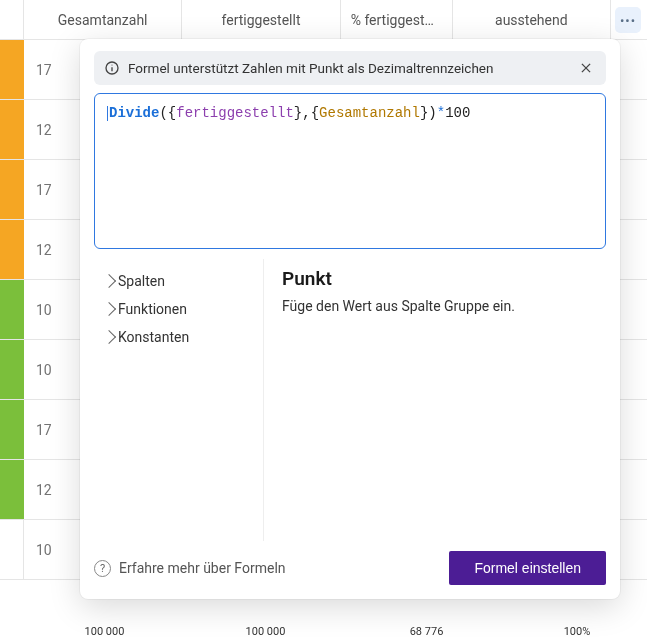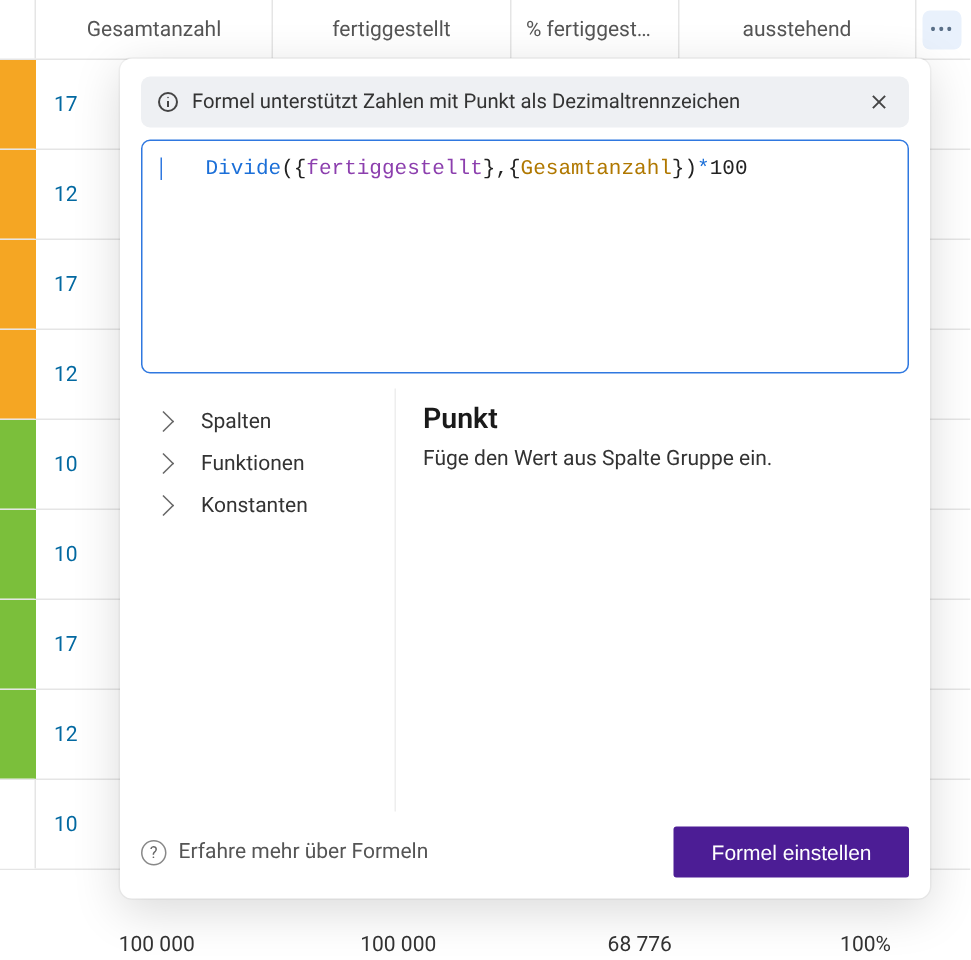--- a/index.html
+++ b/index.html
@@ -59,37 +59,37 @@
     flex-shrink:0;
     border-right:1px solid #e5e5e5;
   }
   .grid-row .cell {
     flex:1 1 0;
     border-right:1px solid #e5e5e5;
     display:flex;
     align-items:center;
     justify-content:flex-end;
     padding:0 12px;
-    color:#0369a1;
+    color:#737373;
     font-size:14px;
   }
   .stripe.orange { background:#f5a623; border-right:1px solid #f5a623;}
   .stripe.green { background:#7bbf3b; border-right:1px solid #7bbf3b;}
   .stripe.white { background:#fff; }
   .footer-row {
     display:flex;
     position:absolute;
     left:0; right:0; bottom:2px;
   }
   .footer-row .left-spacer { border-right:none;}
   .footer-cell {
     flex:1 1 0;
     text-align:center;
     color:#333;
-    font-size:14px;
+    font-size:11px;
     padding-top:8px;
   }
   
   .popup {
     position:absolute;
     top:39px;
     left:80px;
     width:540px;
     background:#fff;
     border-radius:8px;
@@ -131,38 +131,38 @@
     color:#222;
     overflow:auto;
   }
   .tok-cursor {
     display:inline-block;
     width:1px;height:15px;
     background:#2f78e0;
     vertical-align:middle;
     margin-right:1px;
   }
-  .tok-blue{color:#1b6fd8;font-weight:normal;margin-left:28px;}
+  .tok-blue{color:#1b6fd8;font-weight:bold;}
   .tok-col{color:#8c3fae;}
   .tok-amber{color:#b07800;}
   .tok-star{color:#1b6fd8;}
   .middle {
     display:flex;
     margin-top:10px;
     height:282px;
   }
   .tree {
     width:170px;
     border-right:1px solid #eee;
     padding:8px 4px 0 2px;
   }
   .tree-item {
     display:flex;
     align-items:center;
-    gap:20px;
+    gap:4px;
     padding:6px 6px;
     color:#333;
     font-size:14px;
     cursor:pointer;
     border-radius:4px;
   }
   .chev {
     width:10px;height:10px;
     border-right:1.5px solid #666;
     border-bottom:1.5px solid #666;

